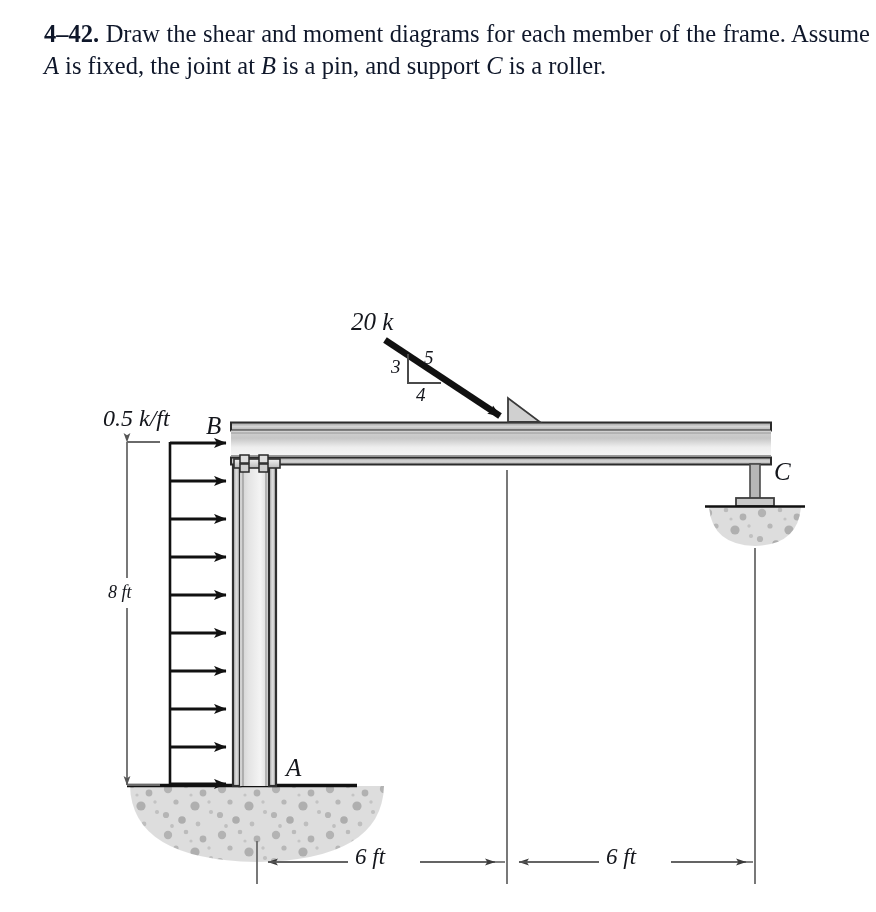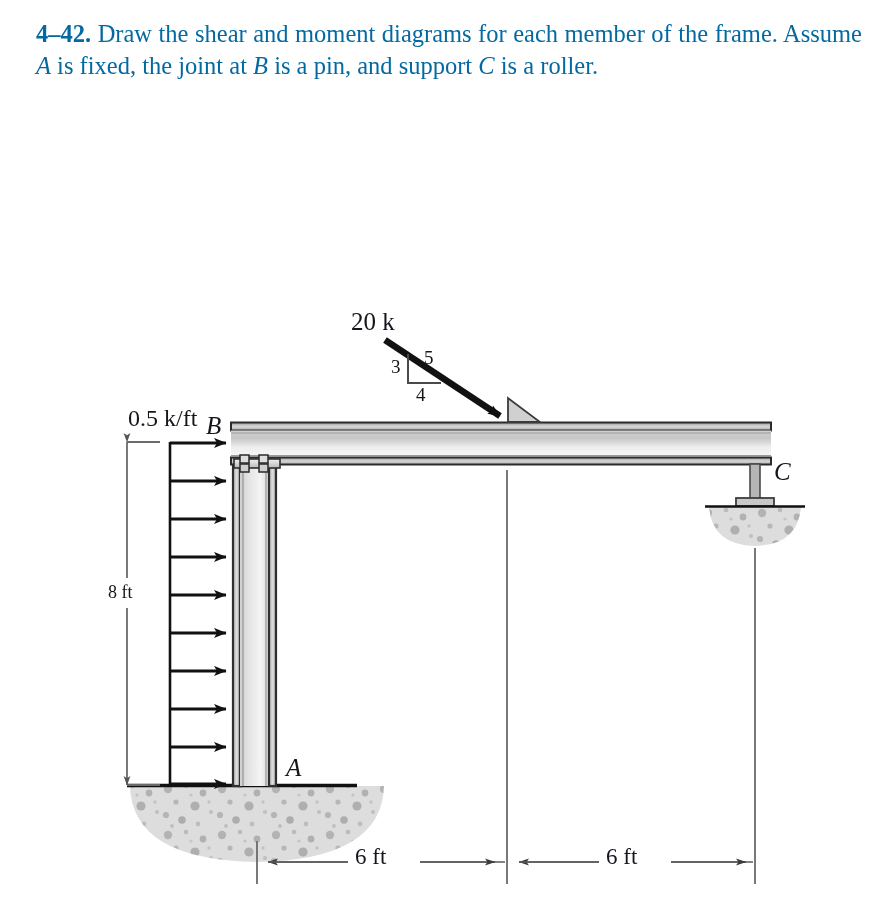--- a/index.html
+++ b/index.html
@@ -12,28 +12,28 @@
     height: 912px;
     position: relative;
     font-family: "Liberation Serif", "DejaVu Serif", serif;
     color: #1a1a1a;
     overflow: hidden;
   }
 
   
   #problem-text {
     position: absolute;
-    left: 36px;
+    left: 44px;
     top: 18px;
     width: 826px;
     font-size: 24.5px;
     line-height: 1.32;
     text-align: justify;
     text-justify: inter-word;
-    color: #0369a1;
+    color: #0f172a;
   }
   #problem-text .prob-num {
     font-weight: bold;
   }
   #problem-text .var {
     font-style: italic;
   }
 
   
   #figure {
@@ -47,20 +47,21 @@
     display: block;
   }
 
   
   .fig-label {
     position: absolute;
     font-family: "Liberation Serif", "DejaVu Serif", serif;
     color: #14161c;
     white-space: nowrap;
     line-height: 1;
+    font-style: italic;
   }
   .lbl-italic {
     font-style: italic;
   }
   #label-20k {
     left: 351px;
     top: 309px;
     font-size: 25px;
   }
   #label-slope-3 {
@@ -75,21 +76,20 @@
   }
   #label-slope-4 {
     left: 416px;
     top: 385px;
     font-size: 19px;
   }
   #label-udl {
     left: 103px;
     top: 406px;
     font-size: 24px;
-    margin-left: 25px;
   }
   #label-B {
     left: 206px;
     top: 413px;
     font-size: 25px;
   }
   #label-C {
     left: 774px;
     top: 459px;
     font-size: 25px;

